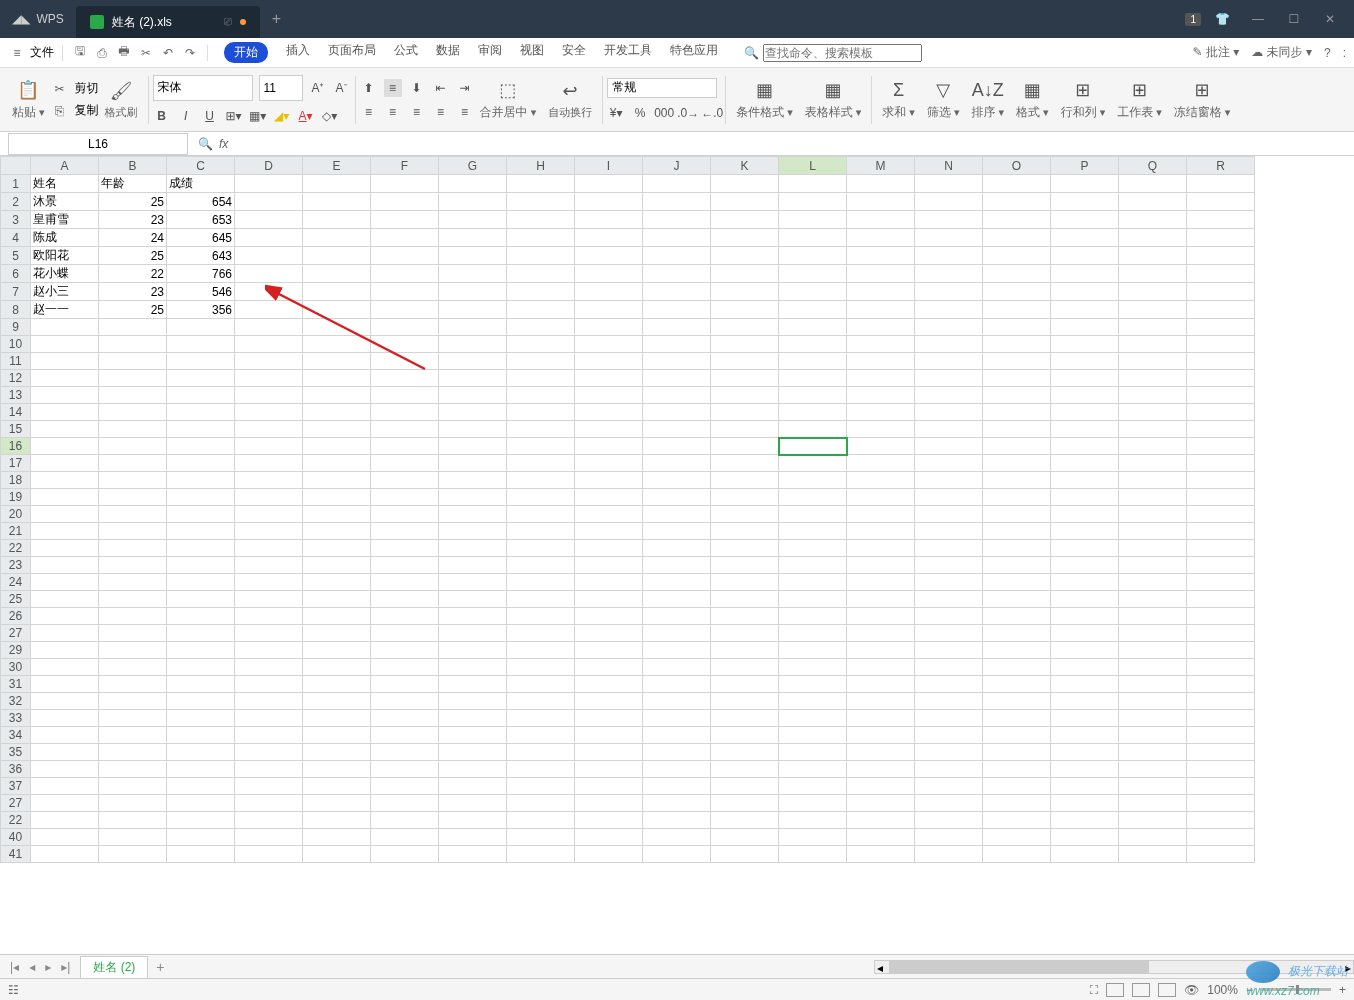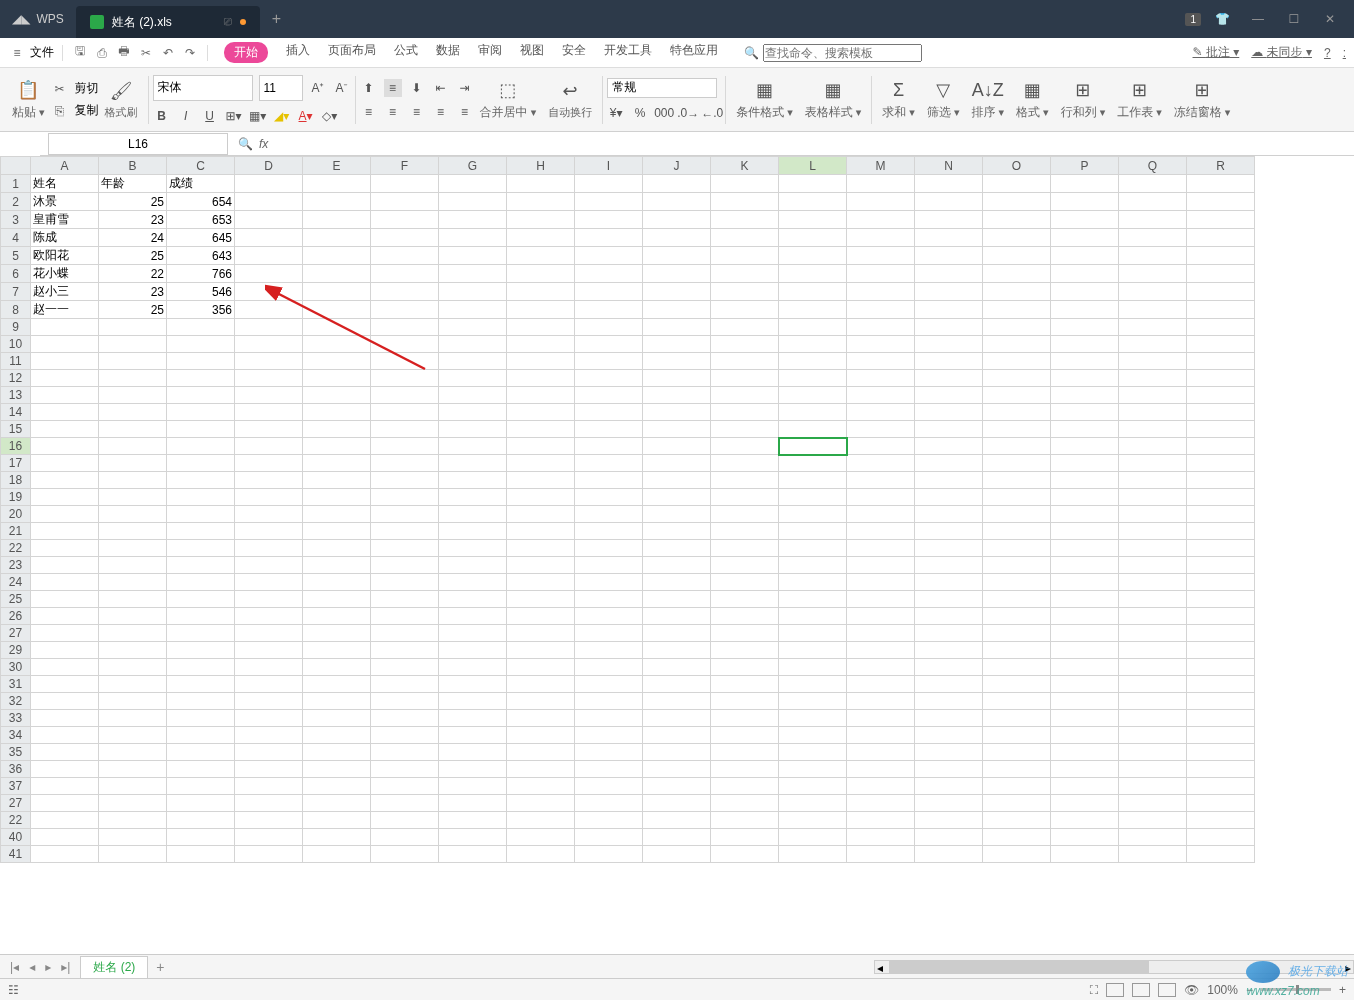--- a/index.html
+++ b/index.html
@@ -13,37 +13,37 @@
 .title-right{margin-left:auto;display:flex;align-items:center;gap:14px;padding-right:10px;}
 .title-right .badge{background:#555;color:#fff;padding:1px 5px;border-radius:2px;font-size:10px;}
 .win-btns{display:flex;gap:8px;}
 .win-btn{width:28px;height:18px;display:flex;align-items:center;justify-content:center;color:#999;}
 
 .menu-bar{background:#fff;height:30px;display:flex;align-items:center;border-bottom:1px solid #ddd;padding:0 8px;gap:4px;}
 .menu-bar .mb-ic{width:18px;height:18px;display:flex;align-items:center;justify-content:center;color:#666;}
 .menu-bar .divider{width:1px;height:16px;background:#ddd;margin:0 4px;}
 .ribbon-tabs{display:flex;gap:18px;margin-left:8px;}
 .ribbon-tabs span{color:#555;cursor:pointer;}
-.ribbon-tabs .active{background:#ec4899;color:#fff;padding:2px 10px;border-radius:10px;}
-.menu-right{margin-left:auto;display:flex;align-items:center;gap:12px;color:#666;text-decoration:underline;}
+.ribbon-tabs .active{background:#1d4ed8;color:#fff;padding:2px 10px;border-radius:10px;}
+.menu-right{margin-left:auto;display:flex;align-items:center;gap:12px;color:#666;}
 
 .ribbon{background:#f5f5f5;height:64px;display:flex;align-items:center;border-bottom:1px solid #d0d0d0;padding:0 6px;}
 .rgroup{display:flex;flex-direction:column;align-items:center;padding:0 6px;gap:2px;}
 .rgroup .big-ic{width:26px;height:24px;display:flex;align-items:center;justify-content:center;font-size:18px;color:#555;}
 .rgroup .lbl{font-size:11px;color:#666;white-space:nowrap;}
 .rgroup-row{display:flex;flex-direction:column;gap:4px;}
 .ico-row{display:flex;gap:6px;align-items:center;}
 .ico-row .ic{width:18px;height:18px;display:flex;align-items:center;justify-content:center;color:#555;font-size:12px;}
 .ribbon .vsep{width:1px;height:48px;background:#d8d8d8;margin:0 4px;}
 .font-sel,.size-sel{border:1px solid #ccc;height:20px;padding:12px 4px;background:#fff;}
 .font-sel{width:100px;}
 .size-sel{width:44px;}
 .num-sel{border:1px solid #ccc;height:20px;width:110px;background:#fff;padding:0 4px;}
 
-.name-bar{height:24px;display:flex;align-items:center;border-bottom:1px solid #d0d0d0;margin-left:40px;}
+.name-bar{height:24px;display:flex;align-items:center;border-bottom:1px solid #d0d0d0;}
 .name-box{width:180px;height:22px;border:1px solid #ccc;text-align:center;margin-left:8px;display:flex;align-items:center;justify-content:center;}
 .fx-area{display:flex;align-items:center;gap:6px;margin-left:10px;color:#666;}
 .fx-lbl{font-style:italic;}
 .fx-input{border:none;outline:none;flex:1;}
 
 .sheet-wrap{position:relative;overflow:auto;}
 .sheet{border-collapse:collapse;table-layout:fixed;}
 .sheet th,.sheet td{border:1px solid #d4d4d4;height:17px;font-size:12px;font-weight:normal;}
 .sheet .col-h{background:#e8ebed;text-align:center;width:68px;height:18px;color:#555;}
 .sheet .row-h{background:#e8ebed;text-align:center;width:30px;color:#555;}

